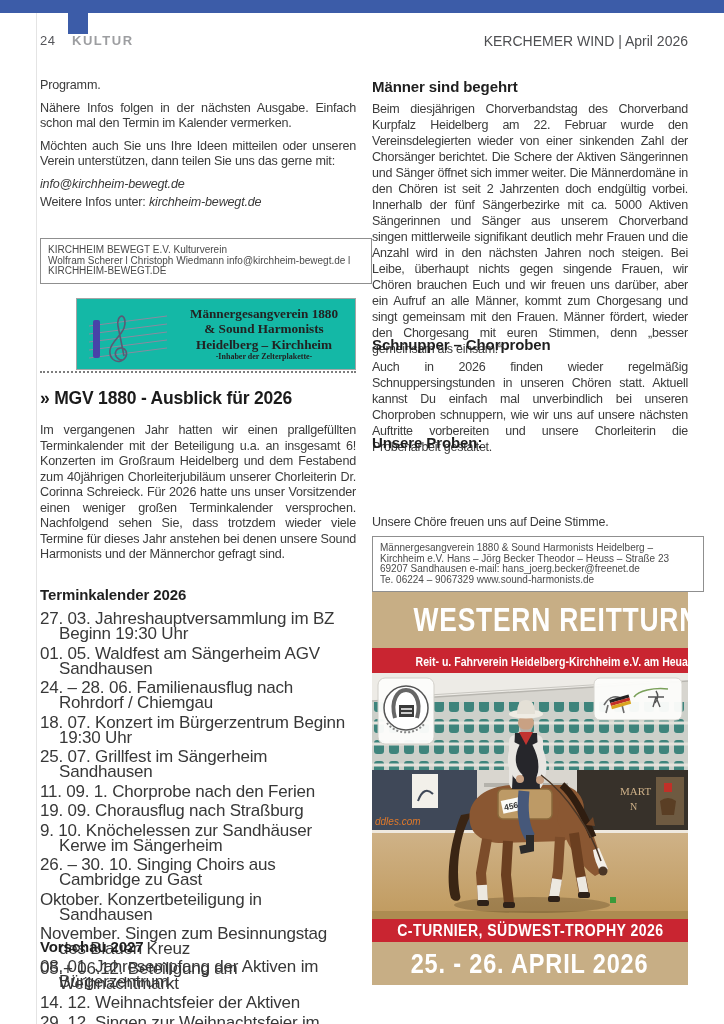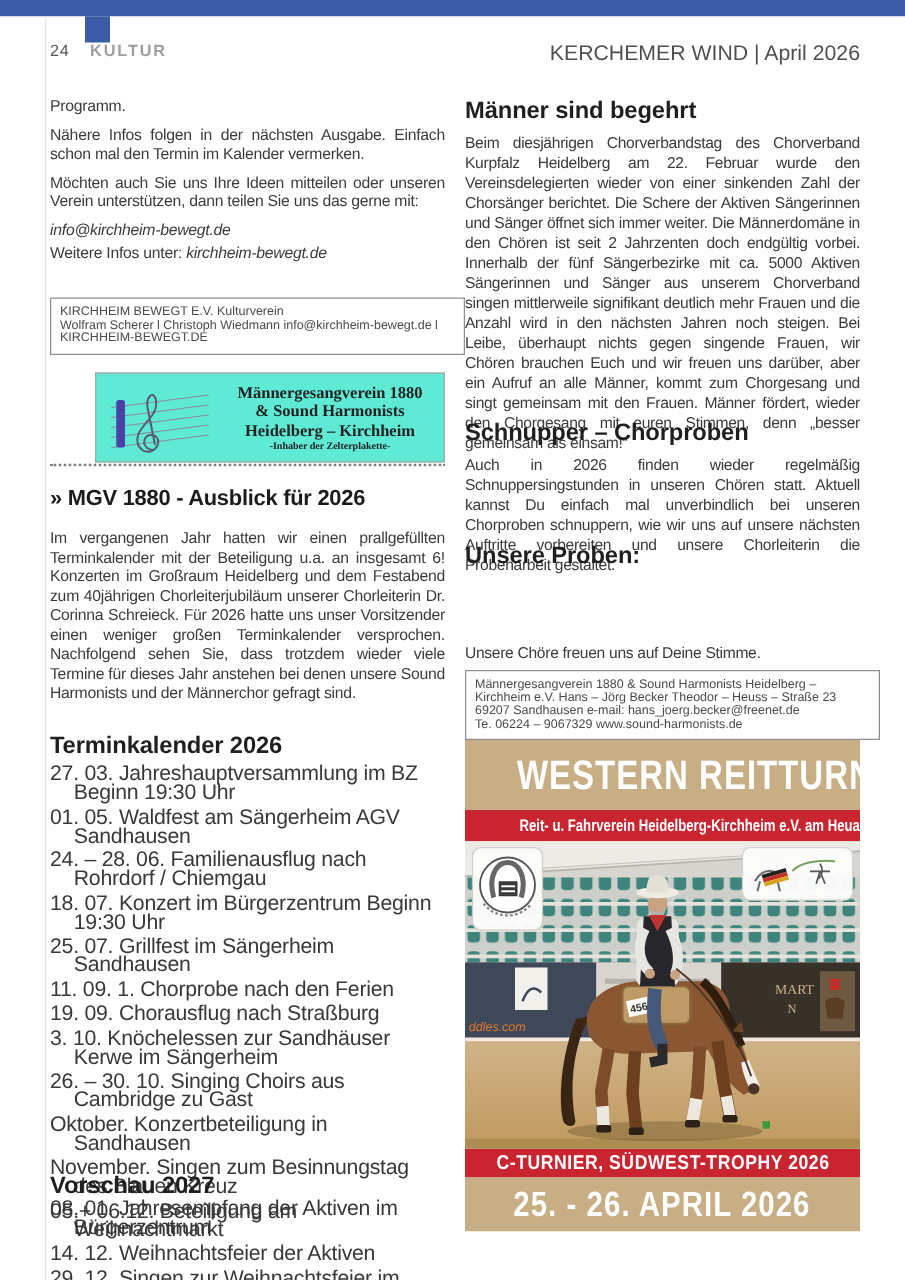--- a/index.html
+++ b/index.html
@@ -5,36 +5,36 @@
   html,body{margin:0;padding:0;background:#ffffff;}
   .page{position:relative;width:724px;height:1024px;background:#ffffff;overflow:hidden;
         font-family:"Liberation Sans",sans-serif;color:#3b3b3b;}
   
   .topbar{position:absolute;left:0;top:0;width:724px;height:13px;background:#3c5ca8;}
   .topbar-tab{position:absolute;left:68px;top:13px;width:20px;height:21px;background:#3c5ca8;}
   .margin-line{position:absolute;left:36px;top:13px;width:1px;height:1011px;background:#e4e4e4;}
   .header-row{position:absolute;left:40px;right:36px;top:33px;height:16px;font-size:13px;}
   .page-num{color:#55565a;font-weight:normal;letter-spacing:.5px;}
   .section-name{color:#9d9ea1;font-weight:bold;letter-spacing:1.5px;margin-left:13px;}
-  .issue{position:absolute;right:0;top:0;color:#4e4f52;font-size:17px;}
+  .issue{position:absolute;right:0;top:0;color:#4e4f52;font-size:14px;}
   
   .col{position:absolute;width:316px;top:78px;}
   .col-left{left:40px;height:920px;}
   .col-right{left:372px;height:930px;}
   .abs{position:absolute;left:0;width:316px;}
   p{margin:0 0 7px 0;}
   .body-txt{font-size:12.6px;line-height:15.5px;text-align:justify;letter-spacing:-0.2px;color:#3b3b3b;}
   .body-txt16{font-size:12.5px;line-height:16px;text-align:justify;letter-spacing:-0.25px;color:#3b3b3b;}
   .italic{font-style:italic;}
-  h3{margin:0;font-size:19px;font-weight:bold;color:#1f1f1f;letter-spacing:-0.1px;}
+  h3{margin:0;font-size:15px;font-weight:bold;color:#1f1f1f;letter-spacing:-0.1px;}
   .article-title{font-size:17.5px;font-weight:bold;color:#1b1b1b;letter-spacing:-0.2px;}
   .small-box{border:1px solid #8f8f8f;padding:6px 7px;font-size:10px;line-height:10.6px;color:#4a4a4a;}
   
   .logo-box{position:absolute;left:36px;width:278px;height:70px;border:1px solid #a5a5a5;
-            display:flex;align-items:center;background:#5eead4;}
+            display:flex;align-items:center;background:#14b8a6;}
   .logo-art{width:92px;height:60px;flex:0 0 auto;margin-left:4px;}
   .logo-text{flex:1;text-align:center;font-family:"Liberation Serif",serif;font-weight:bold;
              color:#222;font-size:13.2px;line-height:15.5px;}
   .logo-sub{font-size:8px;line-height:10px;}
   .dotted-rule{border-top:2px dotted #7d7d7d;height:0;}
   
   .event{font-size:17px;line-height:15px;letter-spacing:-0.2px;margin-bottom:4.5px;
          padding-left:19px;text-indent:-19px;color:#383838;}
   
   .poster{position:absolute;left:0;top:514px;width:316px;}
@@ -111,21 +111,21 @@
 
     <div class="abs" style="top:533px;">
 
     <div class="event">27. 03. Jahreshauptversammlung im BZ Beginn 19:30 Uhr</div>
         <div class="event">01. 05.  Waldfest am Sängerheim AGV Sandhausen</div>
         <div class="event">24. – 28. 06.  Familienausflug nach Rohrdorf / Chiemgau</div>
         <div class="event">18. 07.  Konzert im Bürgerzentrum Beginn 19:30 Uhr</div>
         <div class="event">25. 07.  Grillfest  im Sängerheim Sandhausen</div>
         <div class="event">11. 09.  1. Chorprobe nach den Ferien</div>
         <div class="event">19. 09.  Chorausflug  nach Straßburg</div>
-        <div class="event">3. 10.  Knöchelessen zur Sandhäuser Kerwe im Sängerheim</div>
+        <div class="event">9. 10.  Knöchelessen zur Sandhäuser Kerwe im Sängerheim</div>
         <div class="event">26. – 30. 10. Singing Choirs aus Cambridge zu Gast</div>
         <div class="event">Oktober. Konzertbeteiligung in Sandhausen</div>
         <div class="event">November. Singen zum Besinnungstag des Blauen Kreuz</div>
         <div class="event">05.+ 06.12. Beteiligung am Weihnachtmarkt</div>
         <div class="event">14. 12.  Weihnachtsfeier der Aktiven</div>
         <div class="event">29. 12.  Singen zur Weihnachtsfeier im MVH</div>
       </div>
 
     <h3 class="abs" style="top:860px;">Vorschau 2027</h3>
 

